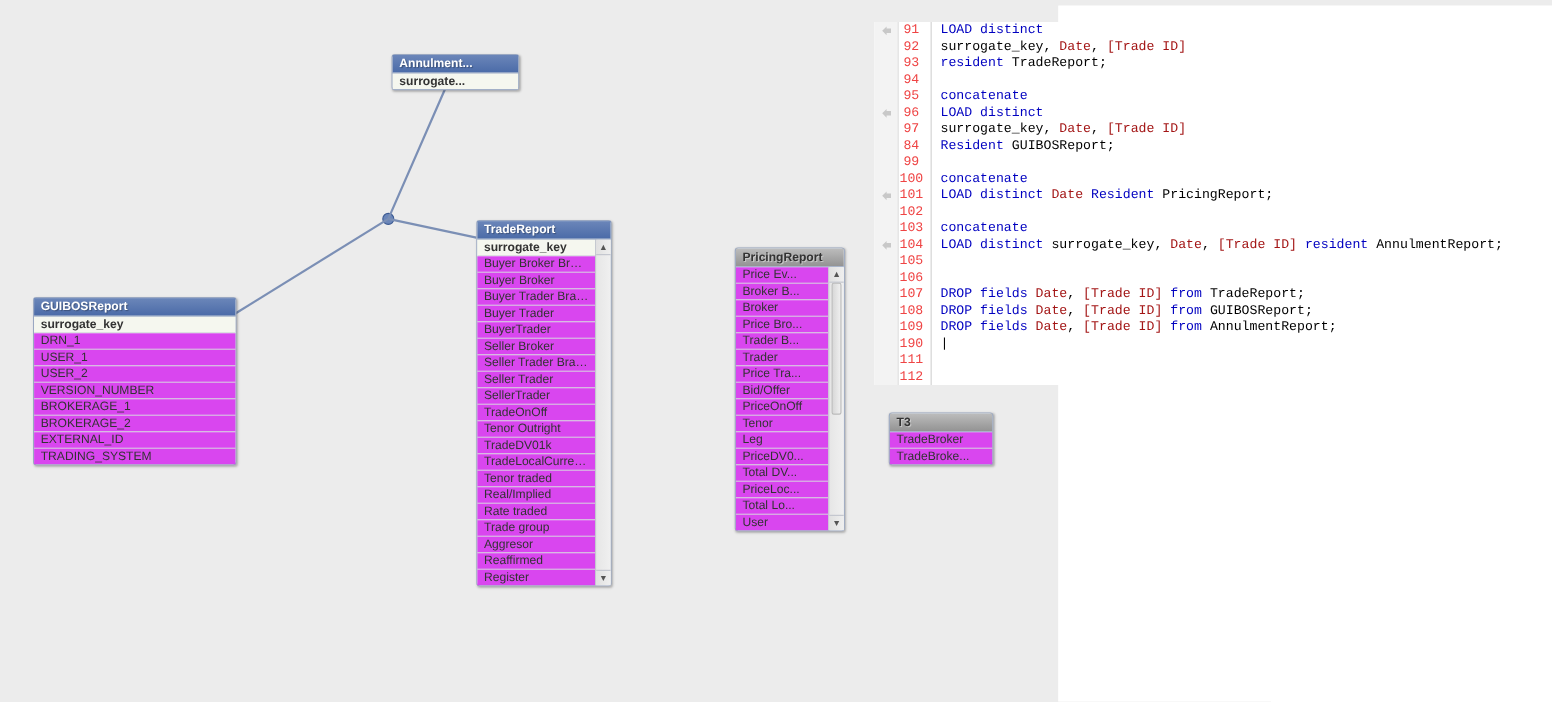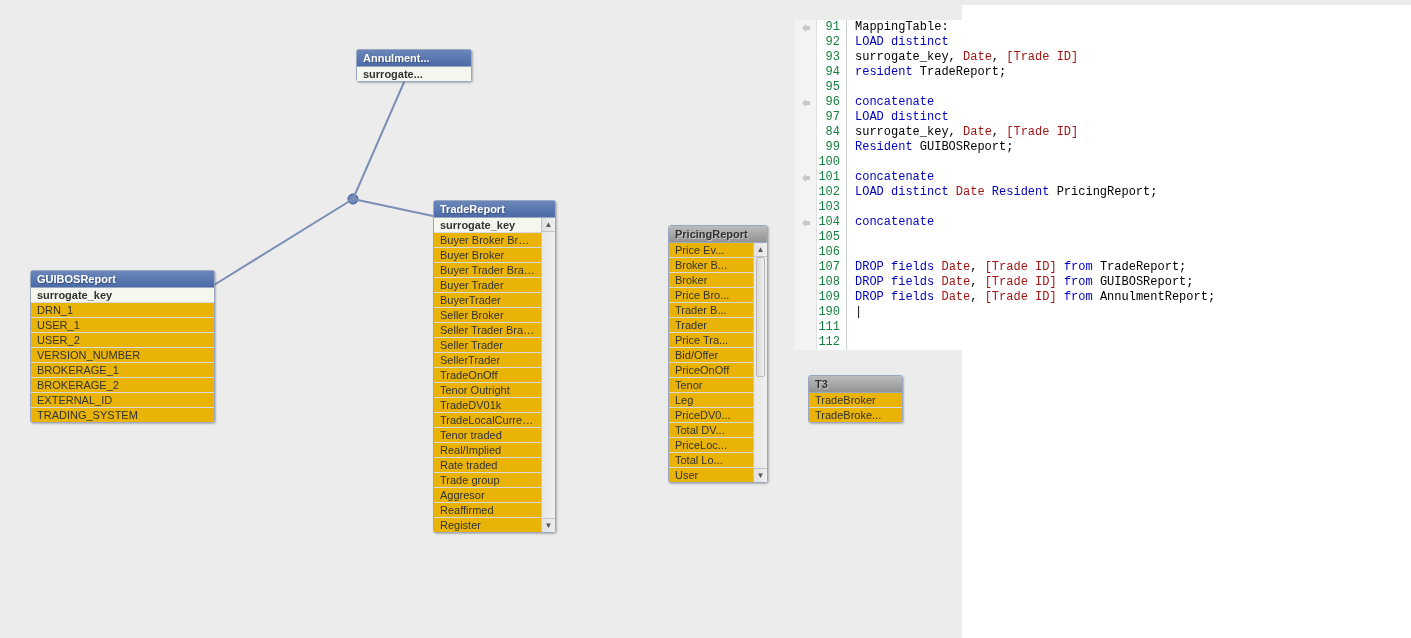--- a/index.html
+++ b/index.html
@@ -46,21 +46,21 @@
     background: linear-gradient(#bcbcbc, #939393);
     color: #333;
     text-shadow: 1px 1px 0 rgba(255,255,255,0.4);
   }
   .table-body {
     padding: 0;
   }
   .field {
     padding: 1px 6px;
     border-bottom: 1px solid #d6d9de;
-    background: #eab308;
+    background: #d946ef;
     font-size: 11px;
     color: #333;
     white-space: nowrap;
     overflow: hidden;
     text-overflow: ellipsis;
   }
   .field.key {
     font-weight: bold;
     background: #f5f7ef;
   }
@@ -104,22 +104,22 @@
   }
   .tool-icon {
     height:15px;
     display: flex;
     align-items: center;
     justify-content: center;
     color:#b0b0b0;
   }
   .gutter {
     width: 30px;
-    text-align: right;
-    color: #15803d;
+    text-align: center;
+    color: #ef4444;
     padding-right: 6px;
     border-right: 1px solid #d0d0d0;
     user-select: none;
   }
   .code {
     padding-left: 8px;
   }
   .code div { white-space: pre; height:15px; }
   .gutter div { height:15px; }
   .left-gutter div { height:15px; }
@@ -294,34 +294,34 @@
         <div>105</div>
         <div>106</div>
         <div>107</div>
         <div>108</div>
         <div>109</div>
         <div>190</div>
         <div>111</div>
         <div>112</div>
       </div>
     <div class="code" id="code-body">
-        <div><span>MappingTable:</span></div>
         <div><span class="kw">LOAD</span><span> </span><span class="kw">distinct</span></div>
         <div><span>surrogate_key, </span><span class="lit">Date</span><span>, </span><span class="brk">[Trade ID]</span></div>
         <div><span class="kw">resident</span><span> TradeReport;</span></div>
         <div><span></span></div>
         <div><span class="kw">concatenate</span></div>
         <div><span class="kw">LOAD</span><span> </span><span class="kw">distinct</span></div>
         <div><span>surrogate_key, </span><span class="lit">Date</span><span>, </span><span class="brk">[Trade ID]</span></div>
         <div><span class="kw">Resident</span><span> GUIBOSReport;</span></div>
         <div><span></span></div>
         <div><span class="kw">concatenate</span></div>
         <div><span class="kw">LOAD</span><span> </span><span class="kw">distinct</span><span> </span><span class="lit">Date</span><span> </span><span class="kw">Resident</span><span> PricingReport;</span></div>
         <div><span></span></div>
         <div><span class="kw">concatenate</span></div>
+        <div><span class="kw">LOAD</span><span> </span><span class="kw">distinct</span><span> surrogate_key, </span><span class="lit">Date</span><span>, </span><span class="brk">[Trade ID]</span><span> </span><span class="kw">resident</span><span> AnnulmentReport;</span></div>
         <div><span></span></div>
         <div><span></span></div>
         <div><span class="kw">DROP</span><span> </span><span class="kw">fields</span><span> </span><span class="lit">Date</span><span>, </span><span class="brk">[Trade ID]</span><span> </span><span class="kw">from</span><span> TradeReport;</span></div>
         <div><span class="kw">DROP</span><span> </span><span class="kw">fields</span><span> </span><span class="lit">Date</span><span>, </span><span class="brk">[Trade ID]</span><span> </span><span class="kw">from</span><span> GUIBOSReport;</span></div>
         <div><span class="kw">DROP</span><span> </span><span class="kw">fields</span><span> </span><span class="lit">Date</span><span>, </span><span class="brk">[Trade ID]</span><span> </span><span class="kw">from</span><span> AnnulmentReport;</span></div>
         <div><span>|</span></div>
         <div><span></span></div>
       </div>
   </div>
 

